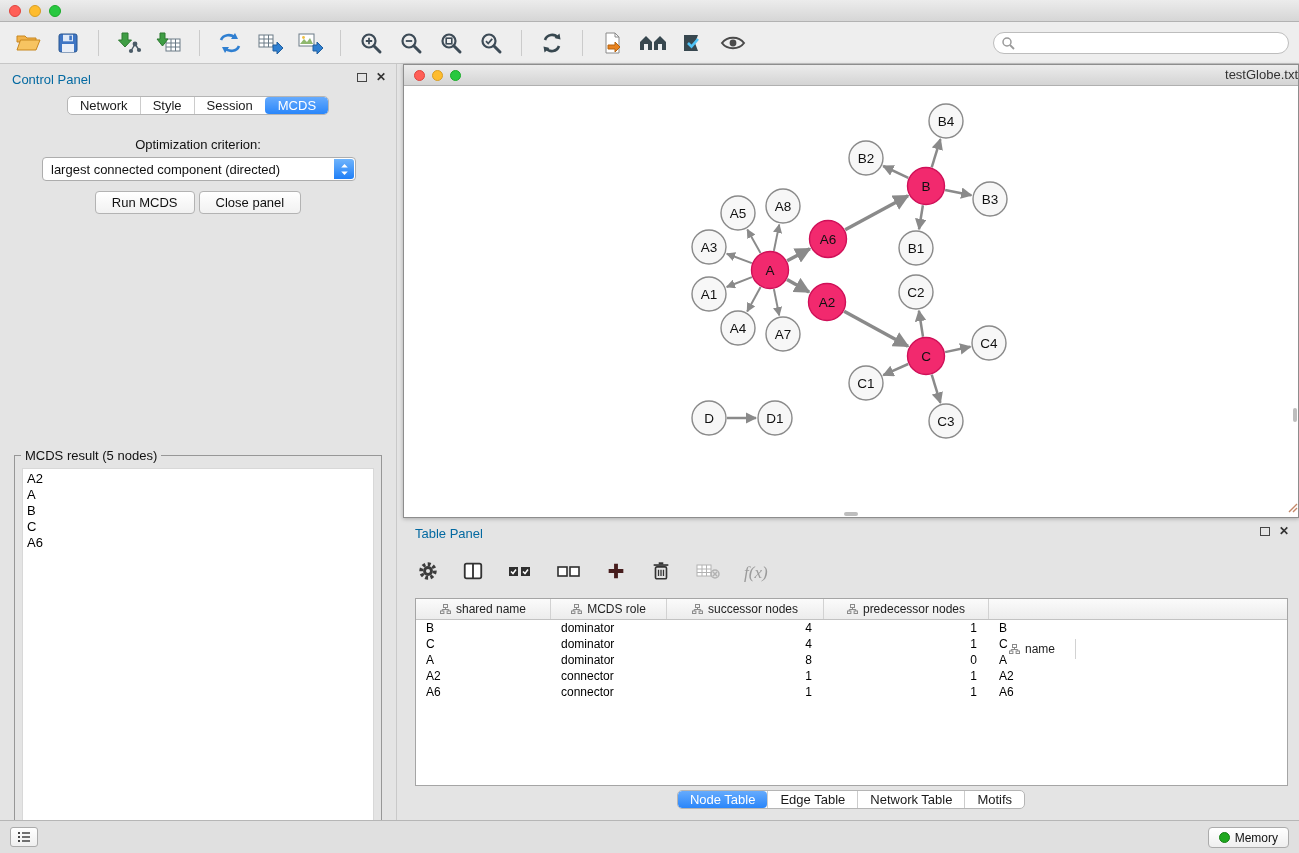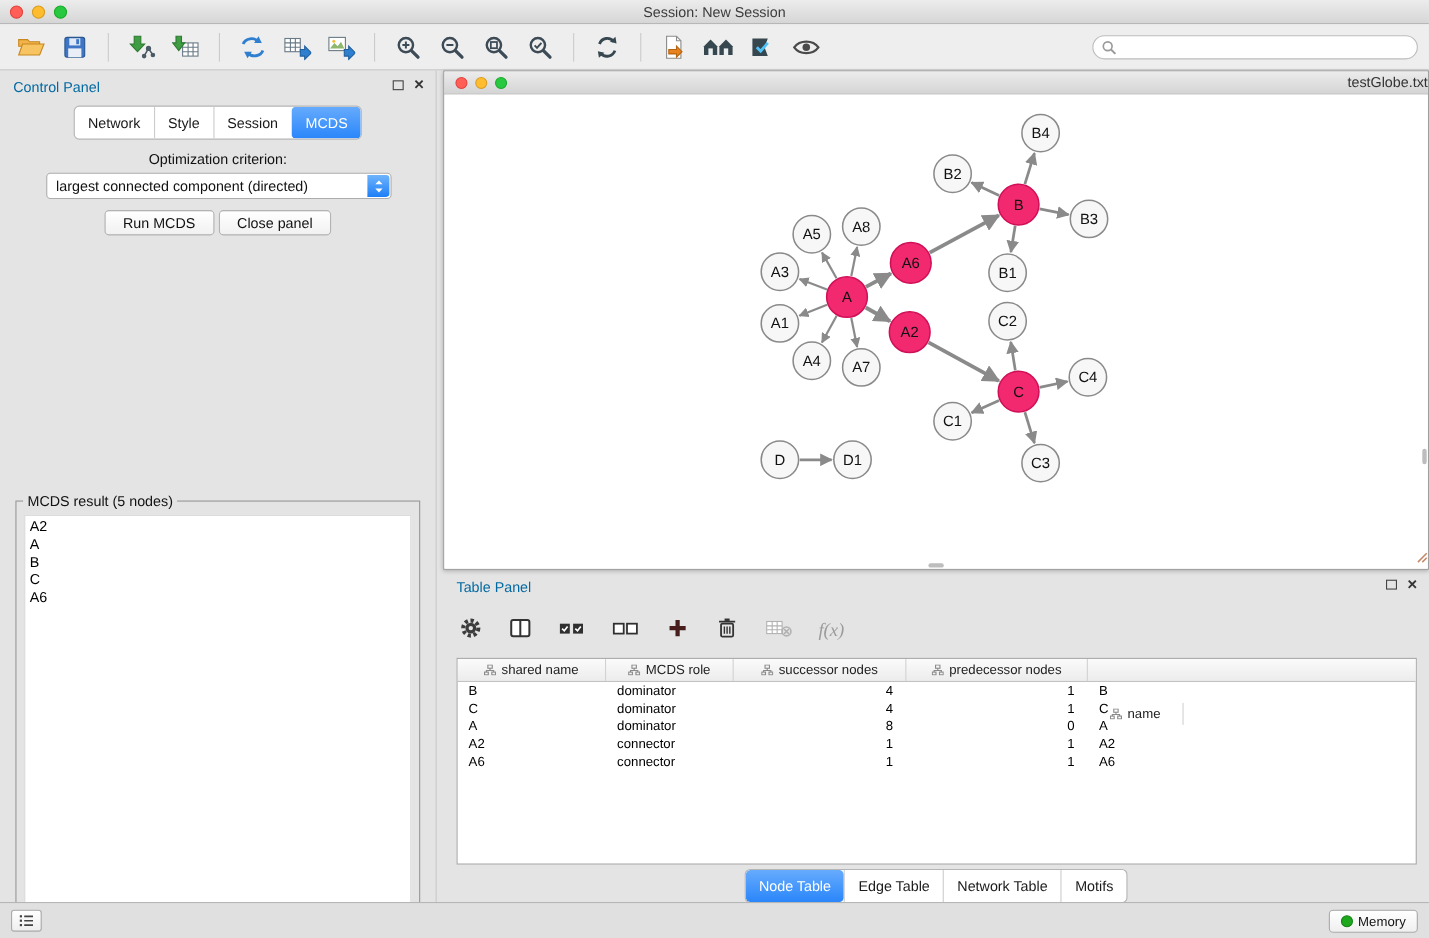--- a/index.html
+++ b/index.html
@@ -22,21 +22,21 @@
 .search-input{width:296px;height:22px;border:1px solid #bdbdbd;border-radius:11px;background:#fff;font-size:12px;padding:0 8px 0 24px;outline:none;color:#333}
 .search-glyph{position:absolute;left:8px;top:4px}
 
 .control-panel{position:absolute;left:0;top:64px;width:397px;height:756px;border-right:1px solid #c9c9c9}
 .panel-title{position:absolute;left:12px;top:8px;font-size:13px;color:#0369a1}
 .panel-icons{position:absolute;right:10px;top:8px;display:flex;gap:9px;align-items:center}
 .float-ic{width:10px;height:9px;border:1.5px solid #444;display:inline-block}
 .close-ic{font-size:12px;font-weight:bold;color:#333;line-height:10px}
 .cp-tabs{position:absolute;top:32px;left:0;width:100%;display:flex;justify-content:center}
 .segbar{display:inline-flex;background:#fff;border:1px solid #b5b5b5;border-radius:5px;overflow:hidden}
-.seg{font-size:13px;padding:7px 12px;color:#1a1a1a;border-left:1px solid #cccccc;white-space:nowrap}
+.seg{font-size:13px;padding:1px 12px;color:#1a1a1a;border-left:1px solid #cccccc;white-space:nowrap}
 .seg:first-child{border-left:none}
 .seg.active{background:linear-gradient(#66abfd,#2a86fa);color:#fff;border-radius:4px;border-left-color:transparent}
 .opt-label{position:absolute;top:73px;left:0;width:100%;text-align:center;font-size:13px;color:#111}
 .cp-select{position:absolute;top:93px;left:42px;width:314px;height:24px;background:#fff;border:1px solid #adadad;border-radius:4px;display:flex;align-items:center;padding-left:8px;font-size:13px;color:#111}
 .cp-select .stepper{position:absolute;right:1px;top:1px;bottom:1px;width:20px;border-radius:0 3px 3px 0;background:linear-gradient(#6fb4fc,#1f7ff7);display:flex;align-items:center;justify-content:center}
 .cp-buttons{position:absolute;top:127px;left:0;width:100%;display:flex;justify-content:center;gap:4px}
 .btn{font-size:13px;padding:3px 16px;background:linear-gradient(#ffffff,#f1f1f1);border:1px solid #b3b3b3;border-radius:4px;color:#111}
 .result-group{position:absolute;left:14px;top:391px;width:368px;height:447px;border:1px solid #979797}
 .result-legend{position:absolute;top:-8px;left:6px;background:#e4e4e4;padding:0 4px;font-size:13px;color:#111}
 .result-list{position:absolute;left:7px;right:7px;top:12px;bottom:7px;background:#fff;border:1px solid #d8d8d8;overflow:hidden;padding-top:2px}
@@ -72,21 +72,20 @@
 <body>
 
 <div class="app">
 
   <div class="titlebar">
     <div class="traffic">
       <span class="light red"></span>
       <span class="light yellow"></span>
       <span class="light green"></span>
     </div>
-    <div class="tb-title">Session: New Session</div>
   </div>
 
   <div class="toolbar">
     <div class="tb-btn">
       <svg width="26" height="22" viewBox="0 0 26 22">
         <path d="M2 4 h8 l2 2 h9 v4 H2 z" fill="#f2b34a" stroke="#c8871f"></path>
         <path d="M2 18 L5.5 8 h19.5 L21 18 z" fill="#f7c461" stroke="#c8871f"></path>
       </svg>
     </div>
     <div class="tb-btn">

